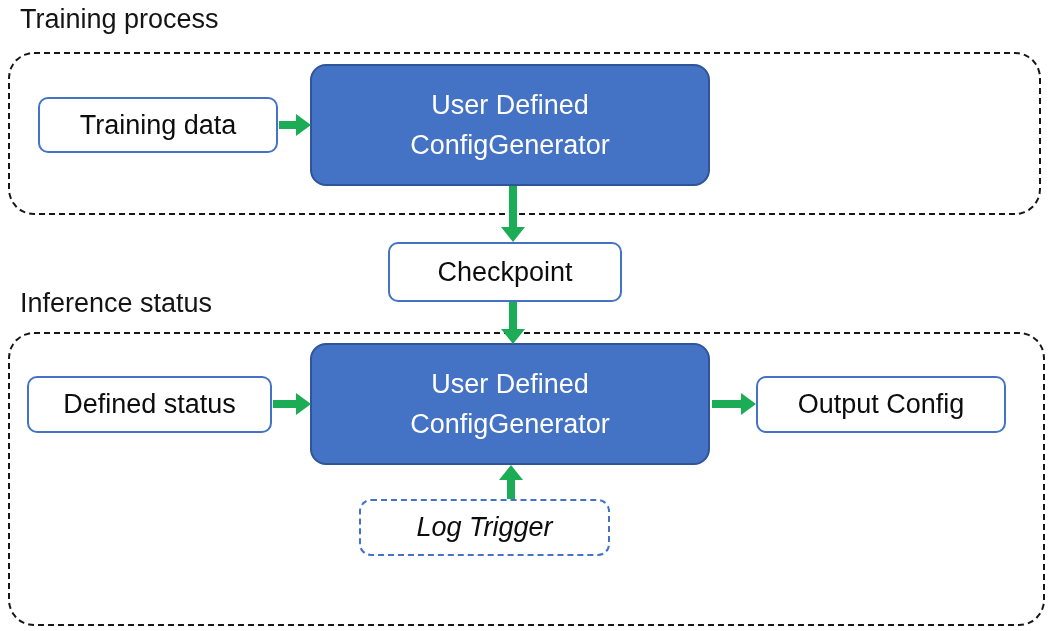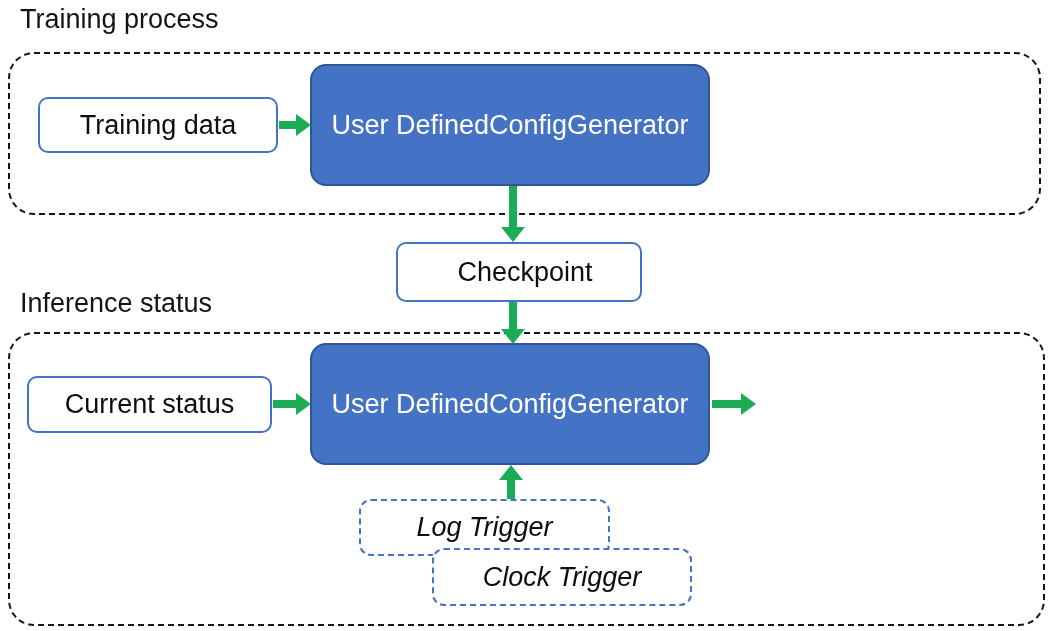--- a/index.html
+++ b/index.html
@@ -40,21 +40,21 @@
     color: #0d0d0d;
     z-index: 3;
     white-space: nowrap;
   }
   .blue-box {
     position: absolute;
     background: #4472C4;
     border: 2px solid #2F5597;
     border-radius: 16px;
     display: flex;
-    flex-direction: row;
+    flex-direction: column;
     align-items: center;
     justify-content: center;
     color: #ffffff;
     font-size: 27px;
     line-height: 40px;
     z-index: 3;
     text-align: center;
     white-space: nowrap;
   }
   .dashed-box {
@@ -120,51 +120,51 @@
   <div class="blue-box" style="left:310px; top:64px; width:396px; height:118px;">
     <div>User Defined</div>
     <div>ConfigGenerator</div>
   </div>
 
   <div class="arrow v-down" style="left:501px; top:186px; height:56px;">
     <div class="shaft" style="height:43px;"></div>
     <div class="head"></div>
   </div>
 
-  <div class="white-box" style="left:396px; top:242px; width:230px; height:56px;padding-left:12px;">Checkpoint</div>
+  <div class="white-box" style="left:388px; top:242px; width:230px; height:56px;">Checkpoint</div>
 
   <div class="arrow v-down" style="left:501px; top:302px; height:42px;">
     <div class="shaft" style="height:29px;"></div>
     <div class="head"></div>
   </div>
 
   <div class="section-label" style="left:20px; top:288px;">Inference status</div>
 
   <div class="dashed-container" style="left:8px; top:332px; width:1033px; height:290px;"></div>
 
-  <div class="white-box" style="left:27px; top:376px; width:241px; height:53px;">Current status</div>
+  <div class="white-box" style="left:27px; top:376px; width:241px; height:53px;">Defined status</div>
 
   <div class="arrow h" style="left:273px; top:393px; width:38px;">
     <div class="shaft" style="width:25px;"></div>
     <div class="head"></div>
   </div>
 
   <div class="blue-box" style="left:310px; top:343px; width:396px; height:118px;">
     <div>User Defined</div>
     <div>ConfigGenerator</div>
   </div>
 
   <div class="arrow h" style="left:712px; top:393px; width:44px;">
     <div class="shaft" style="width:31px;"></div>
     <div class="head"></div>
   </div>
 
+  <div class="white-box" style="left:756px; top:376px; width:246px; height:53px;">Output Config</div>
 
   <div class="arrow v-up" style="left:499px; top:465px; height:34px;">
     <div class="shaft" style="height:21px;"></div>
     <div class="head"></div>
   </div>
 
   <div class="dashed-box" style="left:359px; top:499px; width:247px; height:53px; z-index:2;">Log Trigger</div>
 
-  <div class="dashed-box" style="left:432px; top:548px; width:256px; height:54px; z-index:3;">Clock Trigger</div>
 
 </div>
 
 </body></html>

